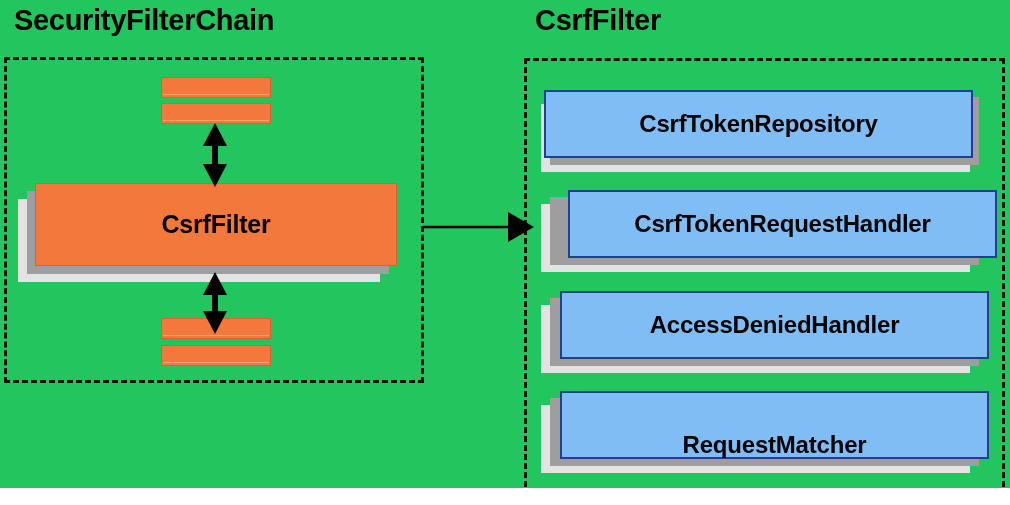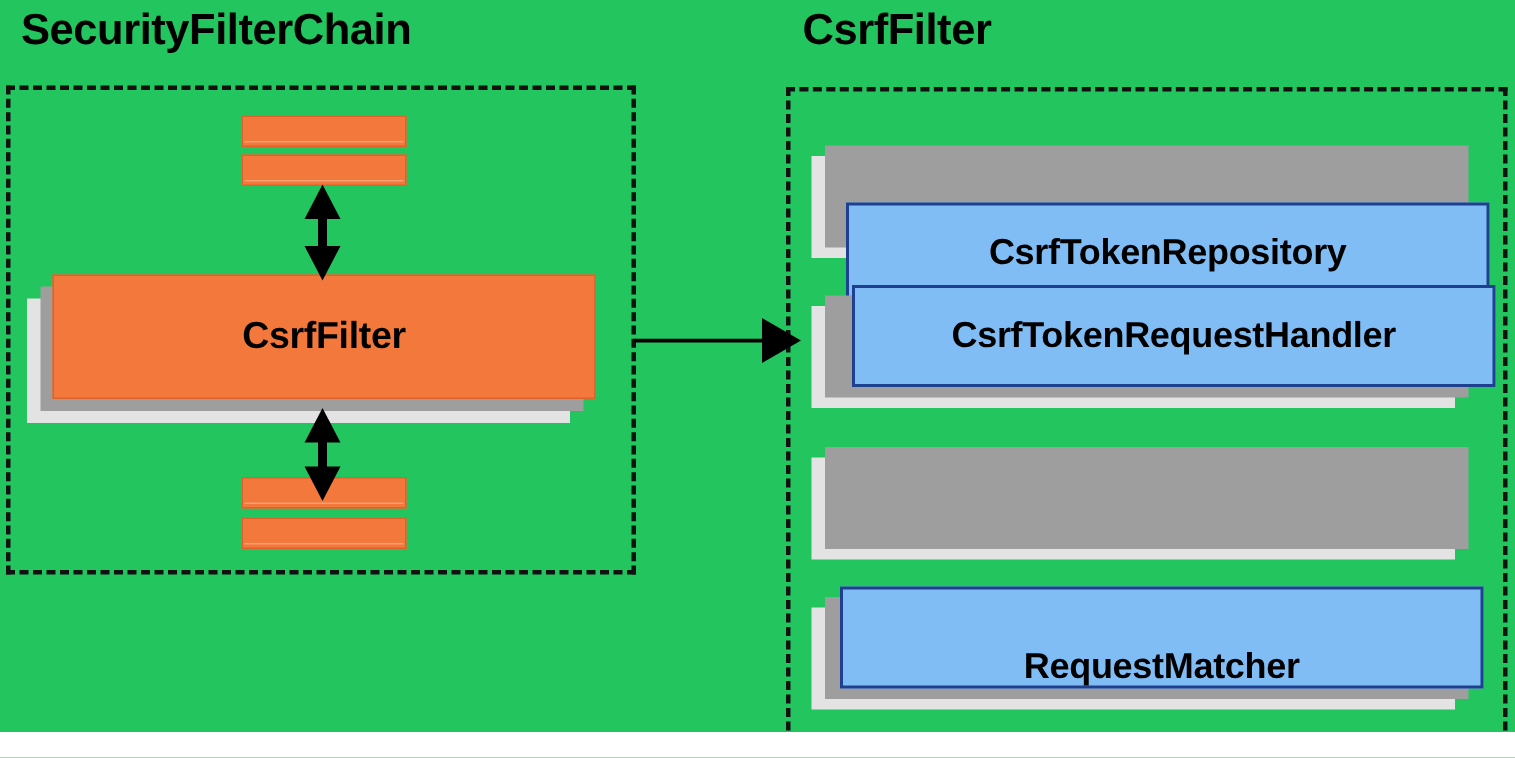--- a/index.html
+++ b/index.html
@@ -131,32 +131,35 @@
     <span class="slab-rule"></span>
     <span class="box-label"></span>
   </div>
 
   <div class="panel-title" id="title-right">CsrfFilter</div>
 
   <div class="group-panel" id="panel-right"></div>
 
   <div class="shadow-far" style="left:541px; top:104px; width:429px; height:68px;"></div>
   <div class="shadow-near" style="left:550px; top:97px; width:429px; height:68px;"></div>
-  <div class="box box-blue" style="left:564px; top:90px; width:429px; height:68px;margin-top:45px;">
+  <div class="box box-blue" style="left:544px; top:90px; width:429px; height:68px;">
     <span class="box-label">CsrfTokenRepository</span>
   </div>
 
   <div class="shadow-far" style="left:541px; top:204px; width:429px; height:68px;"></div>
   <div class="shadow-near" style="left:550px; top:197px; width:429px; height:68px;"></div>
   <div class="box box-blue" style="left:568px; top:190px; width:429px; height:68px;align-items:center;">
     <span class="box-label">CsrfTokenRequestHandler</span>
   </div>
 
   <div class="shadow-far" style="left:541px; top:305px; width:429px; height:68px;"></div>
   <div class="shadow-near" style="left:550px; top:298px; width:429px; height:68px;"></div>
+  <div class="box box-blue" style="left:560px; top:291px; width:429px; height:68px;">
+    <span class="box-label">AccessDeniedHandler</span>
+  </div>
 
   <div class="shadow-far" style="left:541px; top:405px; width:429px; height:68px;"></div>
   <div class="shadow-near" style="left:550px; top:398px; width:429px; height:68px;"></div>
   <div class="box box-blue" style="left:560px; top:391px; width:429px; height:68px;align-items:flex-end;">
     <span class="box-label">RequestMatcher</span>
   </div>
 
   <svg id="arrow-layer" viewBox="0 0 1010 505">
 
     <g>

